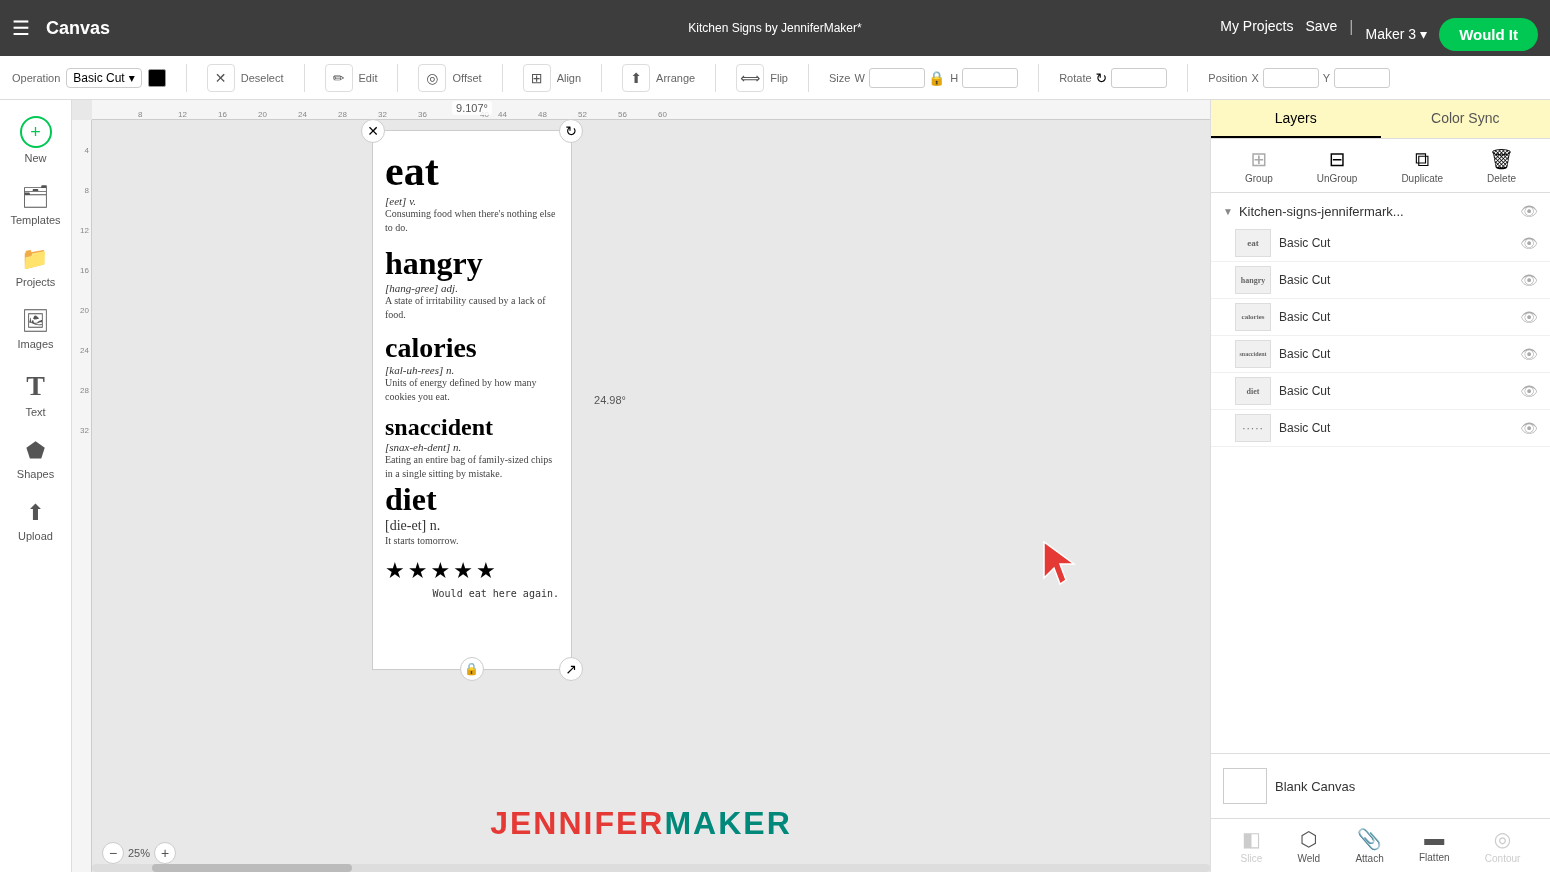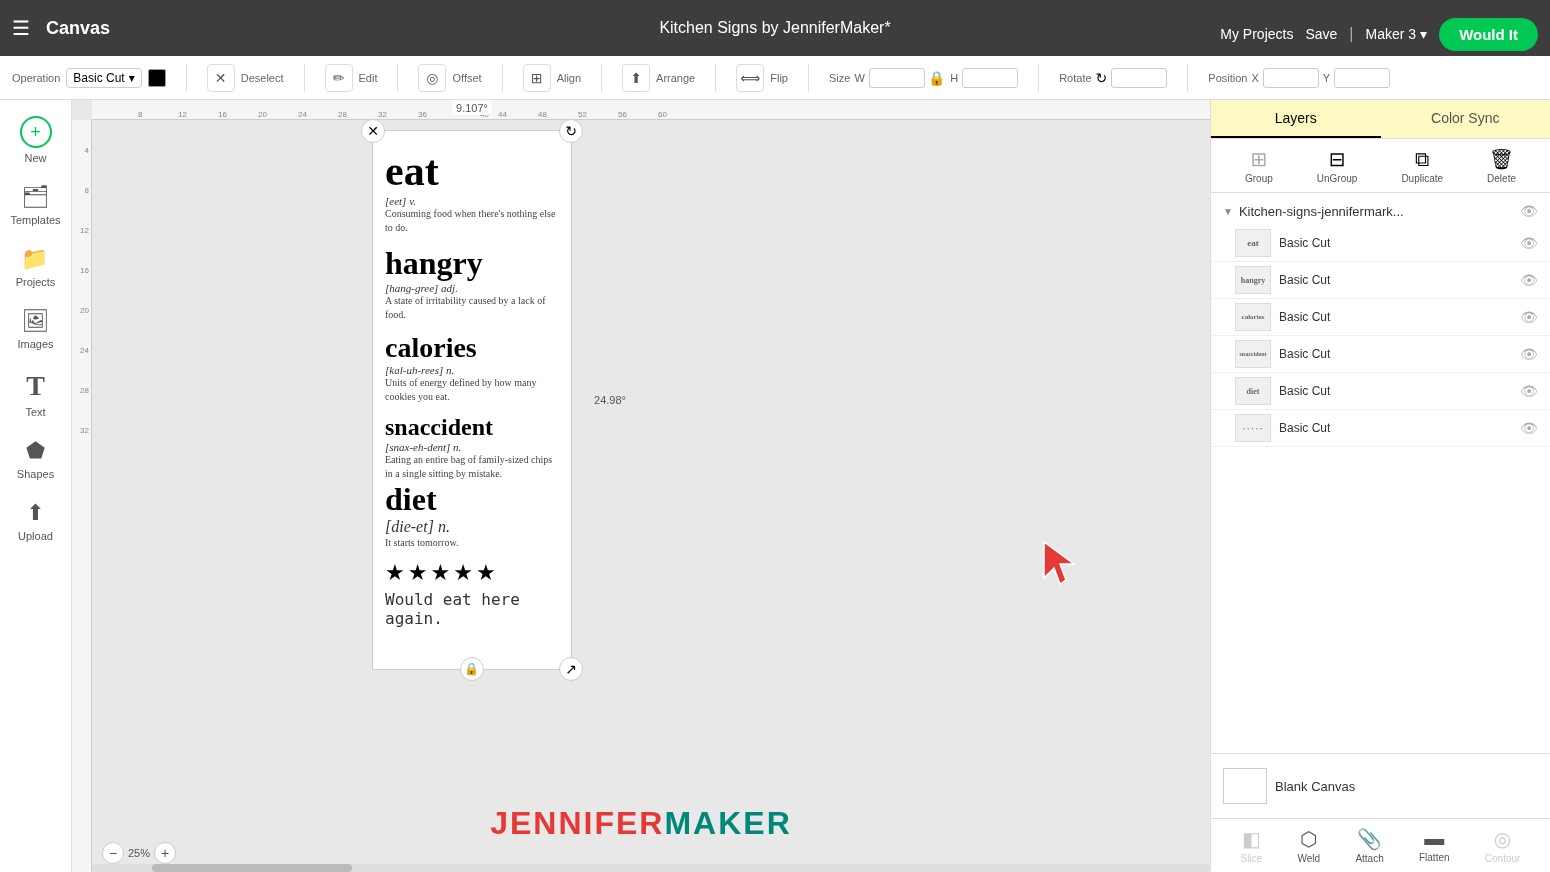--- a/index.html
+++ b/index.html
@@ -6,22 +6,22 @@
     body { font-family: 'Arial', sans-serif; background: #f0f0f0; width: 1550px; height: 872px; overflow: hidden; position: relative; }
 
     
     #topbar {
       display: flex; align-items: center; height: 56px;
       background: #3d3d3d; color: #fff; padding: 0 12px; gap: 16px;
       position: relative; z-index: 100;
     }
     #topbar .hamburger { font-size: 20px; cursor: pointer; }
     #topbar .app-title { font-size: 18px; font-weight: bold; color: #fff; }
-    #topbar .doc-title { position: absolute; left: 50%; transform: translateX(-50%); font-size: 16px; color: #fff; }
-    #topbar .right-actions { margin-left: auto; display: flex; align-items: center; gap: 12px; margin-top: 12px; }
+    #topbar .doc-title { position: absolute; left: 50%; transform: translateX(-50%); font-size: 12px; color: #fff; }
+    #topbar .right-actions { margin-left: auto; display: flex; gap: 12px; margin-top: 12px; }
     #topbar .my-projects { color: #fff; font-size: 14px; cursor: pointer; }
     #topbar .save-btn { color: #fff; font-size: 14px; cursor: pointer; }
     #topbar .divider { color: #aaa; }
     #topbar .machine-sel { display: flex; align-items: center; gap: 4px; color: #fff; font-size: 14px; cursor: pointer; }
     #topbar .make-it-btn { background: #00c853; color: #fff; border: none; border-radius: 20px; padding: 8px 20px; font-size: 15px; font-weight: bold; cursor: pointer; }
 
     
     #toolbar {
       display: flex; align-items: center; height: 44px;
       background: #fff; border-bottom: 1px solid #ddd; padding: 0 12px; gap: 16px;
@@ -343,25 +343,25 @@
 
           <div style="font-size:28px;font-weight:bold;font-family:serif;">calories</div>
           <div style="font-size:11px;font-style:italic;color:#333;">[kal-uh-rees] n.</div>
           <div style="font-size:10px;color:#444;line-height:1.4;margin-bottom:10px;">Units of energy defined by how many cookies you eat.</div>
 
           <div style="font-size:24px;font-weight:bold;font-family:serif;">snaccident</div>
           <div style="font-size:11px;font-style:italic;color:#333;">[snax-eh-dent] n.</div>
           <div style="font-size:10px;color:#444;line-height:1.4;">Eating an entire bag of family-sized chips in a single sitting by mistake.</div>
 
           <div style="font-size:32px;font-weight:bold;font-family:serif;">diet</div>
-          <div style="font-size:16px;font-style:italic;color:#333;">[die-et] n.</div>
+          <div style="font-size:14px;color:#333;">[die-et] n.</div>
           <div style="font-size:10px;color:#444;line-height:1.4;margin-bottom:10px;">It starts tomorrow.</div>
 
           <div class="stars" style="font-size:22px;letter-spacing:3px;color:#000;">★★★★★</div>
-          <div style="font-size:16px;font-family:monospace;color:#333;margin-top:4px;">Would eat here again.</div>
+          <div style="font-size:10px;font-family:monospace;color:#333;margin-top:4px;text-align:right;">Would eat here again.</div>
         </div>
 
         <div class="sel-handle-br">↗</div>
         <div class="sel-label-right">24.98°</div>
         <div style="position:absolute;bottom:-12px;left:50%;transform:translateX(-50%);width:24px;height:24px;background:#fff;border:1px solid #ccc;border-radius:50%;display:flex;align-items:center;justify-content:center;font-size:12px;">🔒</div>
       </div>
     </div>
 
     <div id="jm-watermark">
       <span class="jm-first">JENNIFER</span><span class="jm-second">MAKER</span>

